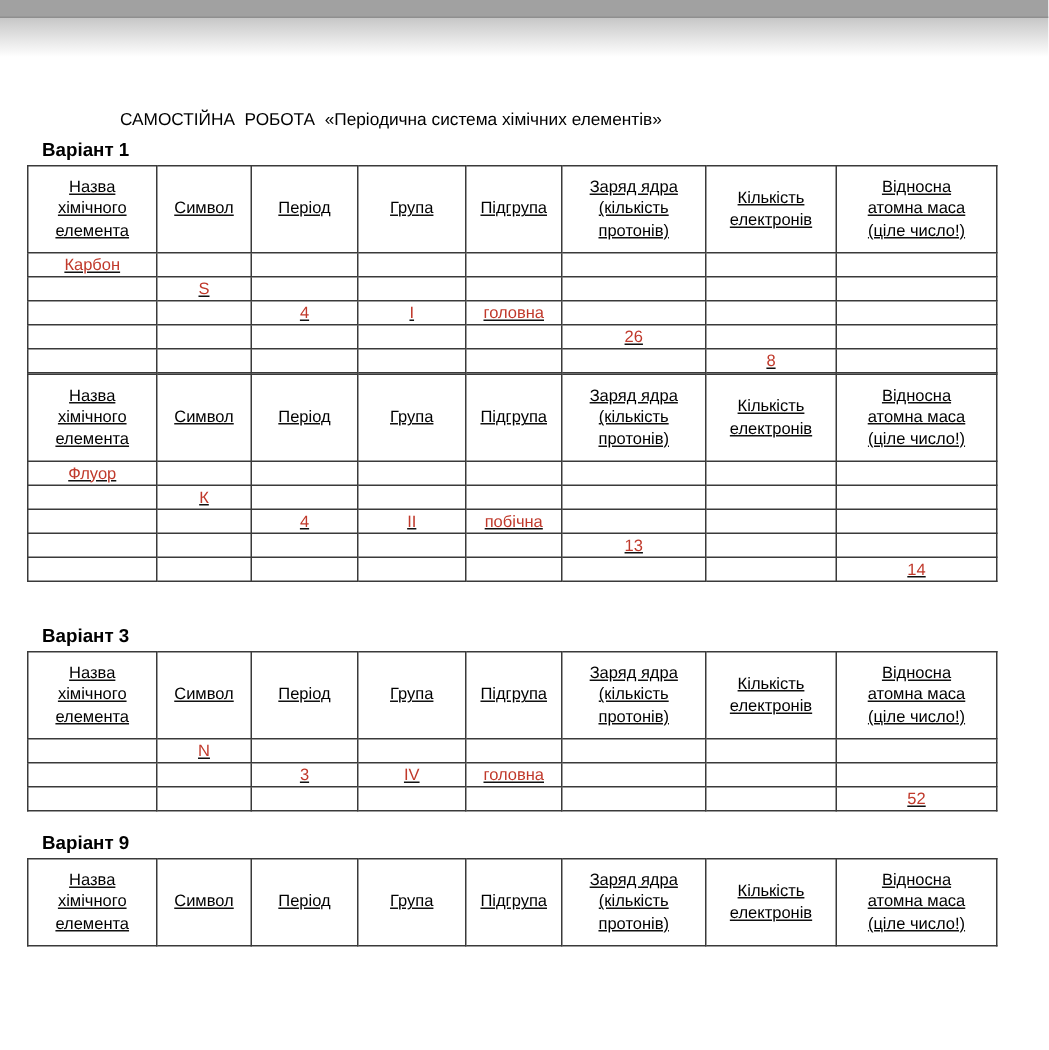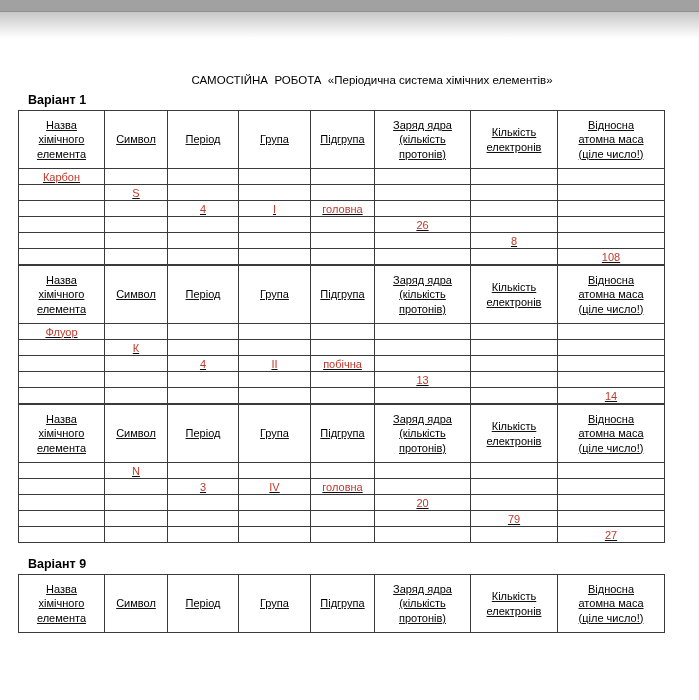--- a/index.html
+++ b/index.html
@@ -12,21 +12,20 @@
   }
   
   .chrome-bar   { height:12px; background:#a1a1a1; border-bottom:1px solid #8f8f8f; }
   .chrome-shade { height:26px; background:linear-gradient(#c7c7c7, #ffffff); }
 
   .page-content { padding:0 35px 0 18px; }
 
   .doc-title {
     margin-top:36px;
     padding-left:62px;
-    text-align:center;
     font-size:11.5px;
     color:#000;
     white-space:pre-wrap;
   }
 
   .variant { }
   .variant-label {
     font-weight:bold;
     font-size:12.5px;
     color:#000;
@@ -154,30 +153,20 @@
             </tr>
             <tr>
               <td></td>
               <td></td>
               <td></td>
               <td></td>
               <td></td>
               <td></td>
               <td class="filled">8</td>
               <td></td>
-            </tr>
-            <tr>
-              <td></td>
-              <td></td>
-              <td></td>
-              <td></td>
-              <td></td>
-              <td></td>
-              <td></td>
-              <td class="filled">108</td>
             </tr>
           </tbody>
         </table>
       </section>
       <section class="variant">
         <table class="worksheet">
           <colgroup>
             <col style="width: 86px;">
             <col style="width: 63px;">
             <col style="width: 71px;">
@@ -254,20 +243,21 @@
               <td></td>
               <td></td>
               <td></td>
               <td></td>
               <td class="filled">14</td>
             </tr>
           </tbody>
         </table>
       </section>
       <section class="variant">
+        <div class="variant-label">Варіант 3</div>
         <table class="worksheet">
           <colgroup>
             <col style="width: 86px;">
             <col style="width: 63px;">
             <col style="width: 71px;">
             <col style="width: 72px;">
             <col style="width: 64px;">
             <col style="width: 96px;">
             <col style="width: 87px;">
             <col style="width: 107px;">
@@ -311,43 +301,23 @@
               <td></td>
               <td></td>
               <td></td>
             </tr>
             <tr>
               <td></td>
               <td></td>
               <td></td>
               <td></td>
               <td></td>
-              <td class="filled">20</td>
-              <td></td>
-              <td></td>
-            </tr>
-            <tr>
-              <td></td>
-              <td></td>
-              <td></td>
-              <td></td>
-              <td></td>
-              <td></td>
-              <td class="filled">79</td>
-              <td></td>
-            </tr>
-            <tr>
-              <td></td>
-              <td></td>
-              <td></td>
-              <td></td>
-              <td></td>
-              <td></td>
-              <td></td>
-              <td class="filled">27</td>
+              <td></td>
+              <td></td>
+              <td class="filled">52</td>
             </tr>
           </tbody>
         </table>
       </section>
       <section class="variant">
         <div class="variant-label">Варіант 9</div>
         <table class="worksheet">
           <colgroup>
             <col style="width: 86px;">
             <col style="width: 63px;">

